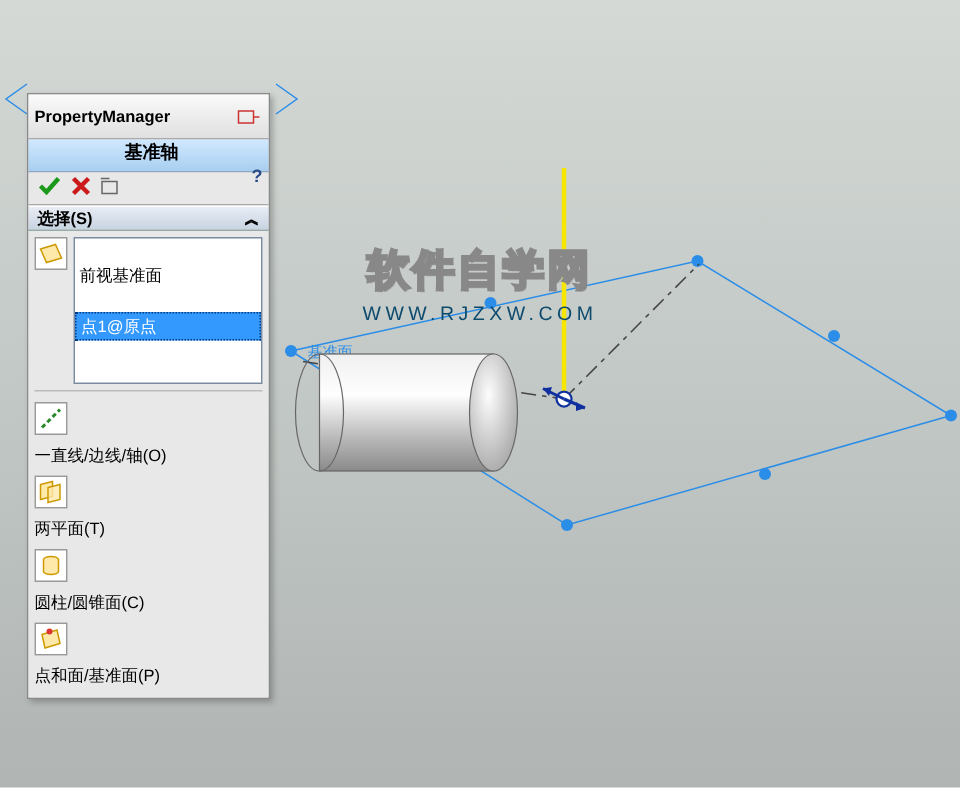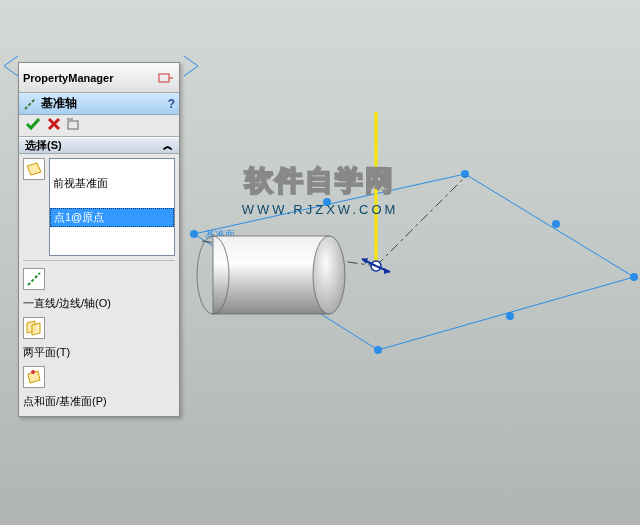--- a/index.html
+++ b/index.html
@@ -41,20 +41,21 @@
   .panel-titlebar .pin { width: 18px; height: 14px; display:flex; align-items:center; justify-content:center; }
   .feature-header {
     height: 22px;
     background: linear-gradient(to bottom, #d0e8ff, #a8cff0);
     border-bottom: 1px solid #8fa8c0;
     display: flex;
     align-items: center;
     padding: 0 4px;
     font-weight: bold;
     font-size: 12px;
+    flex-direction: column;
   }
   .feature-header .q { margin-left: auto; color: #2a4a8a; font-weight: bold; }
   .confirm-row {
     height: 22px;
     display: flex;
     align-items: center;
     gap: 6px;
     padding: 0 6px;
     border-bottom: 1px solid #aaa;
     background: #e8e8e8;
@@ -279,24 +280,33 @@
       <div class="opt-icon">
         <svg width="18" height="18" viewBox="0 0 18 18">
             <polygon points="2,4 10,2 10,12 2,14" fill="#ffe9aa" stroke="#cc9a00"></polygon>
             <polygon points="7,6 15,4 15,14 7,16" fill="#ffe9aa" stroke="#cc9a00" fill-opacity="0.8"></polygon>
           </svg>
       </div>
       <span>两平面(T)</span>
     </div>
 
 
-
     <div class="option-row">
       <div class="opt-icon">
         <svg width="18" height="18" viewBox="0 0 18 18">
+            <ellipse cx="9" cy="5" rx="5" ry="2" fill="#ffe9aa" stroke="#cc9a00"></ellipse>
+            <path d="M4 5 L4 13 A5 2 0 0 0 14 13 L14 5" fill="#ffe9aa" stroke="#cc9a00"></path>
+          </svg>
+      </div>
+      <span>圆柱/圆锥面(C)</span>
+    </div>
+
+    <div class="option-row">
+      <div class="opt-icon">
+        <svg width="18" height="18" viewBox="0 0 18 18">
             <polygon points="3,6 13,3 15,12 5,15" fill="#ffe9aa" stroke="#cc9a00"></polygon>
             <circle cx="8" cy="4" r="2" fill="#d33"></circle>
           </svg>
       </div>
       <span>点和面/基准面(P)</span>
     </div>
   </div>
 </div>
 
 </body></html>

